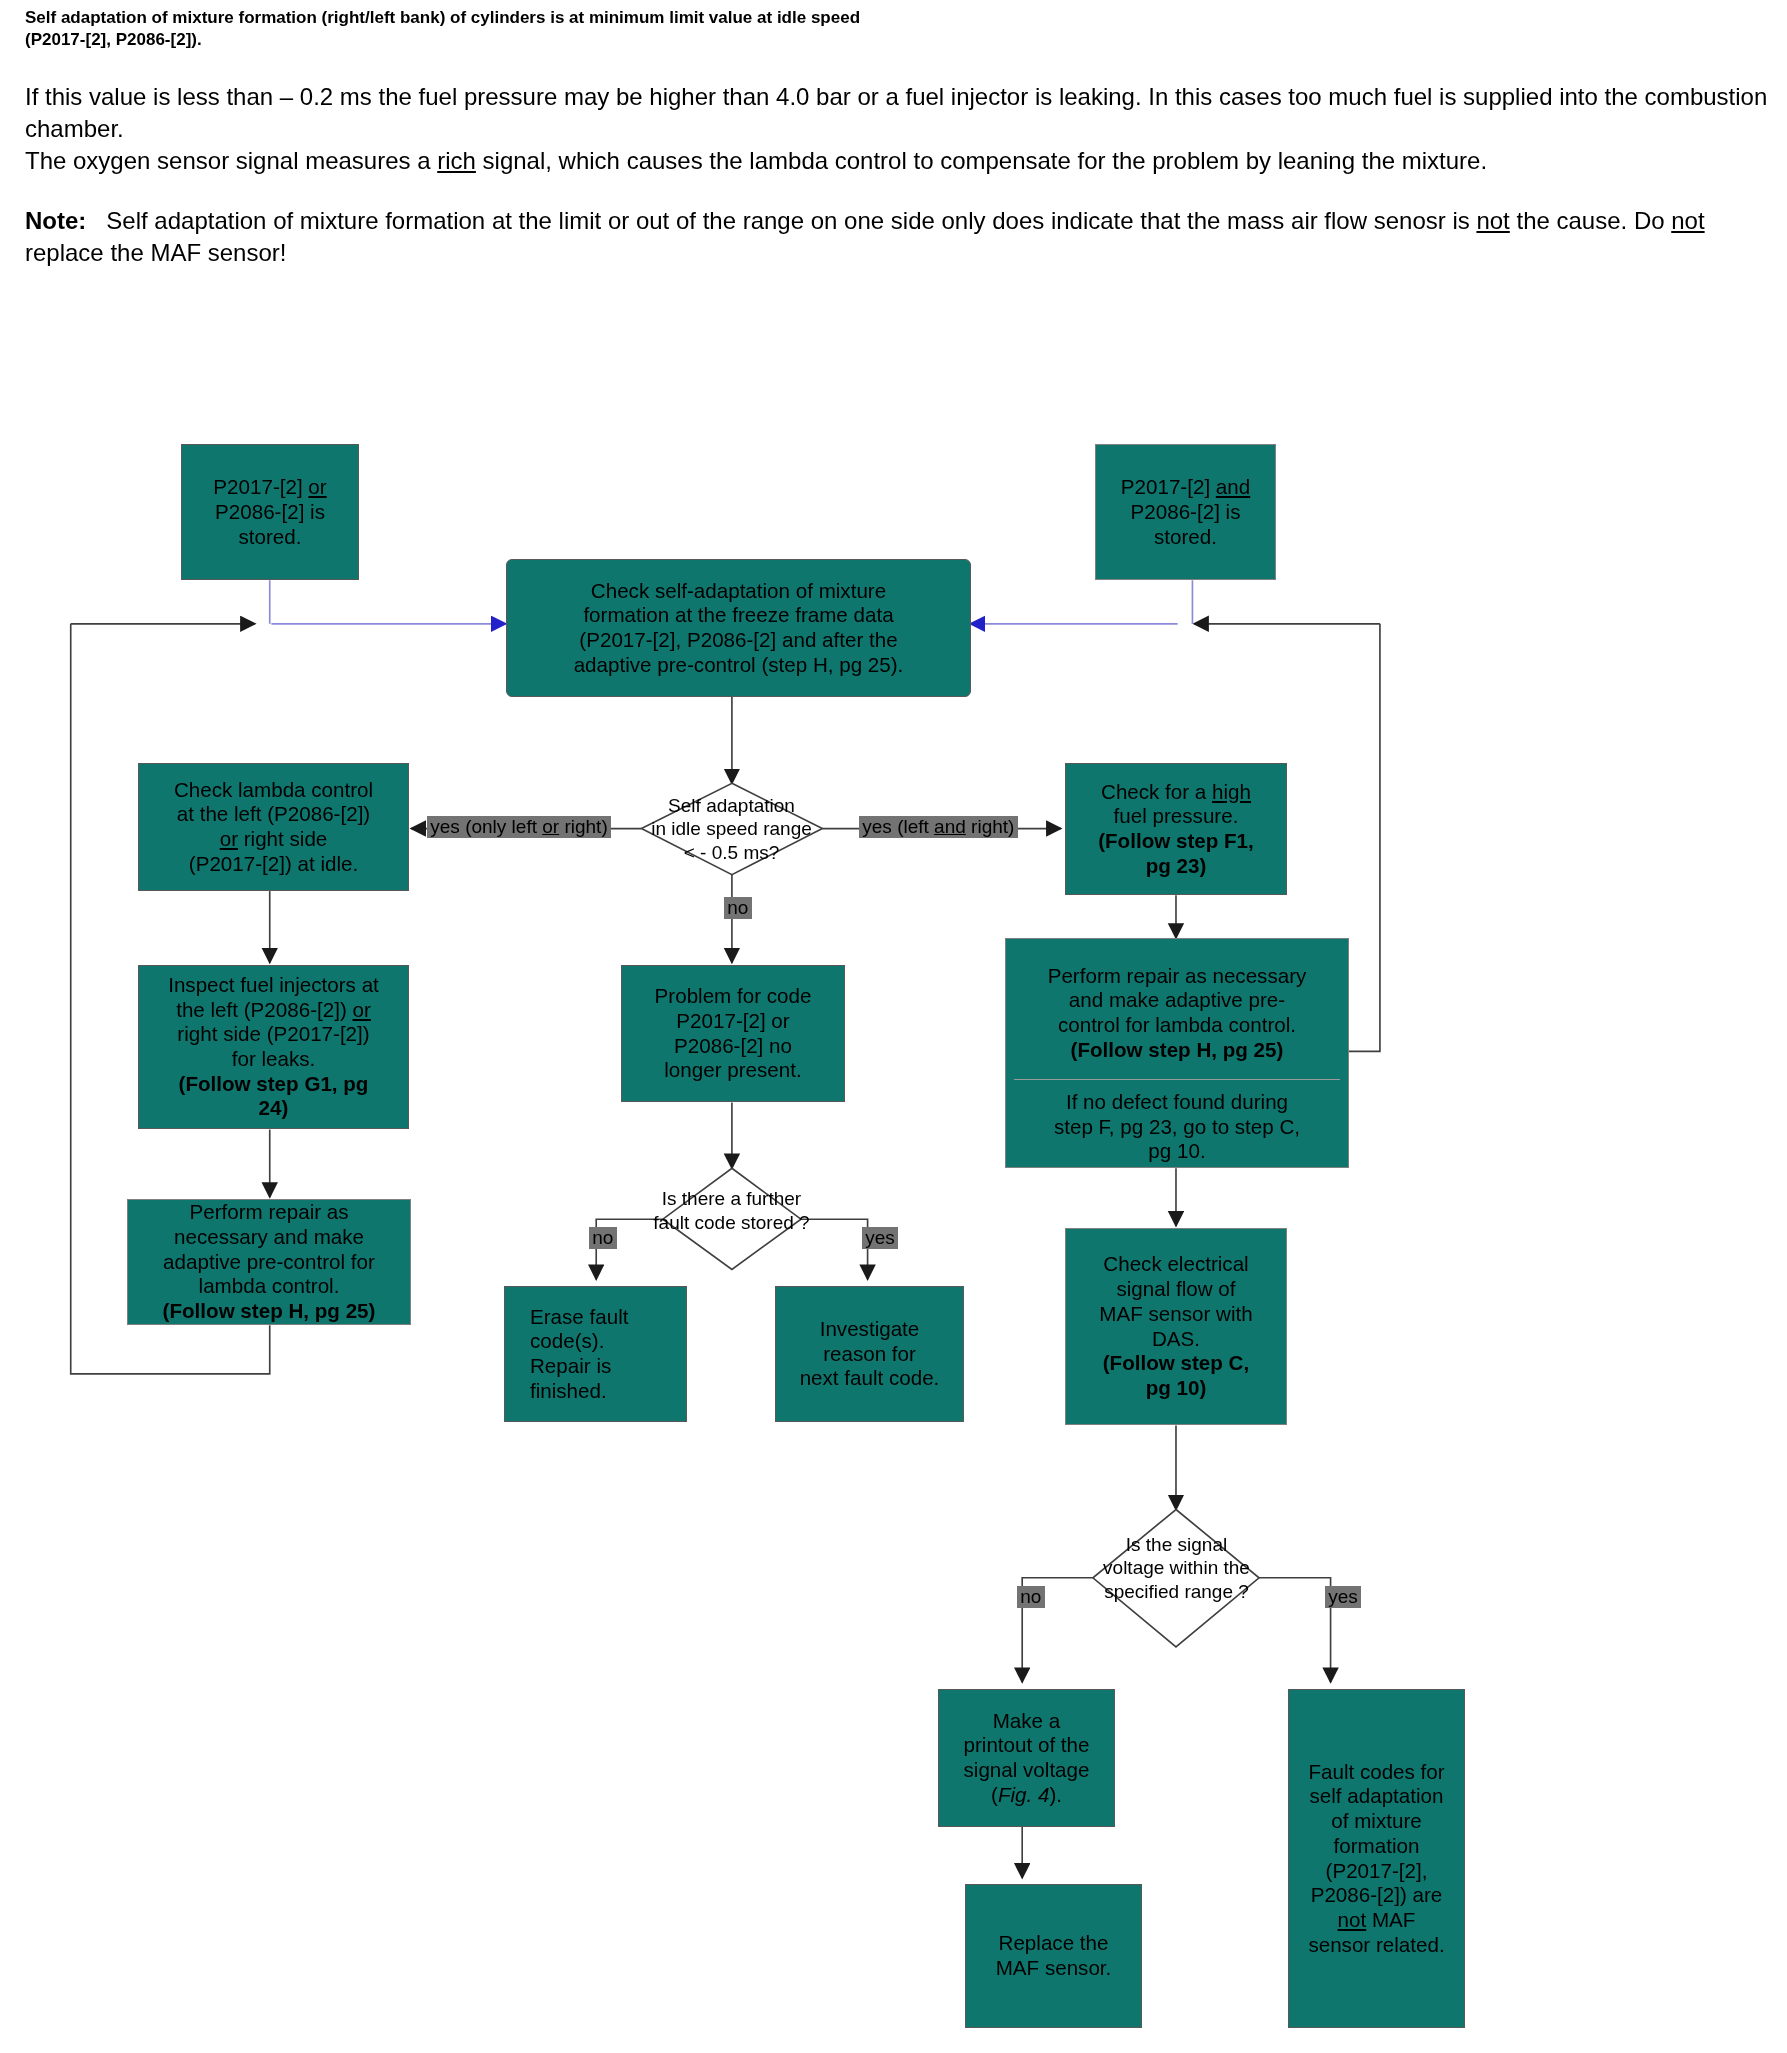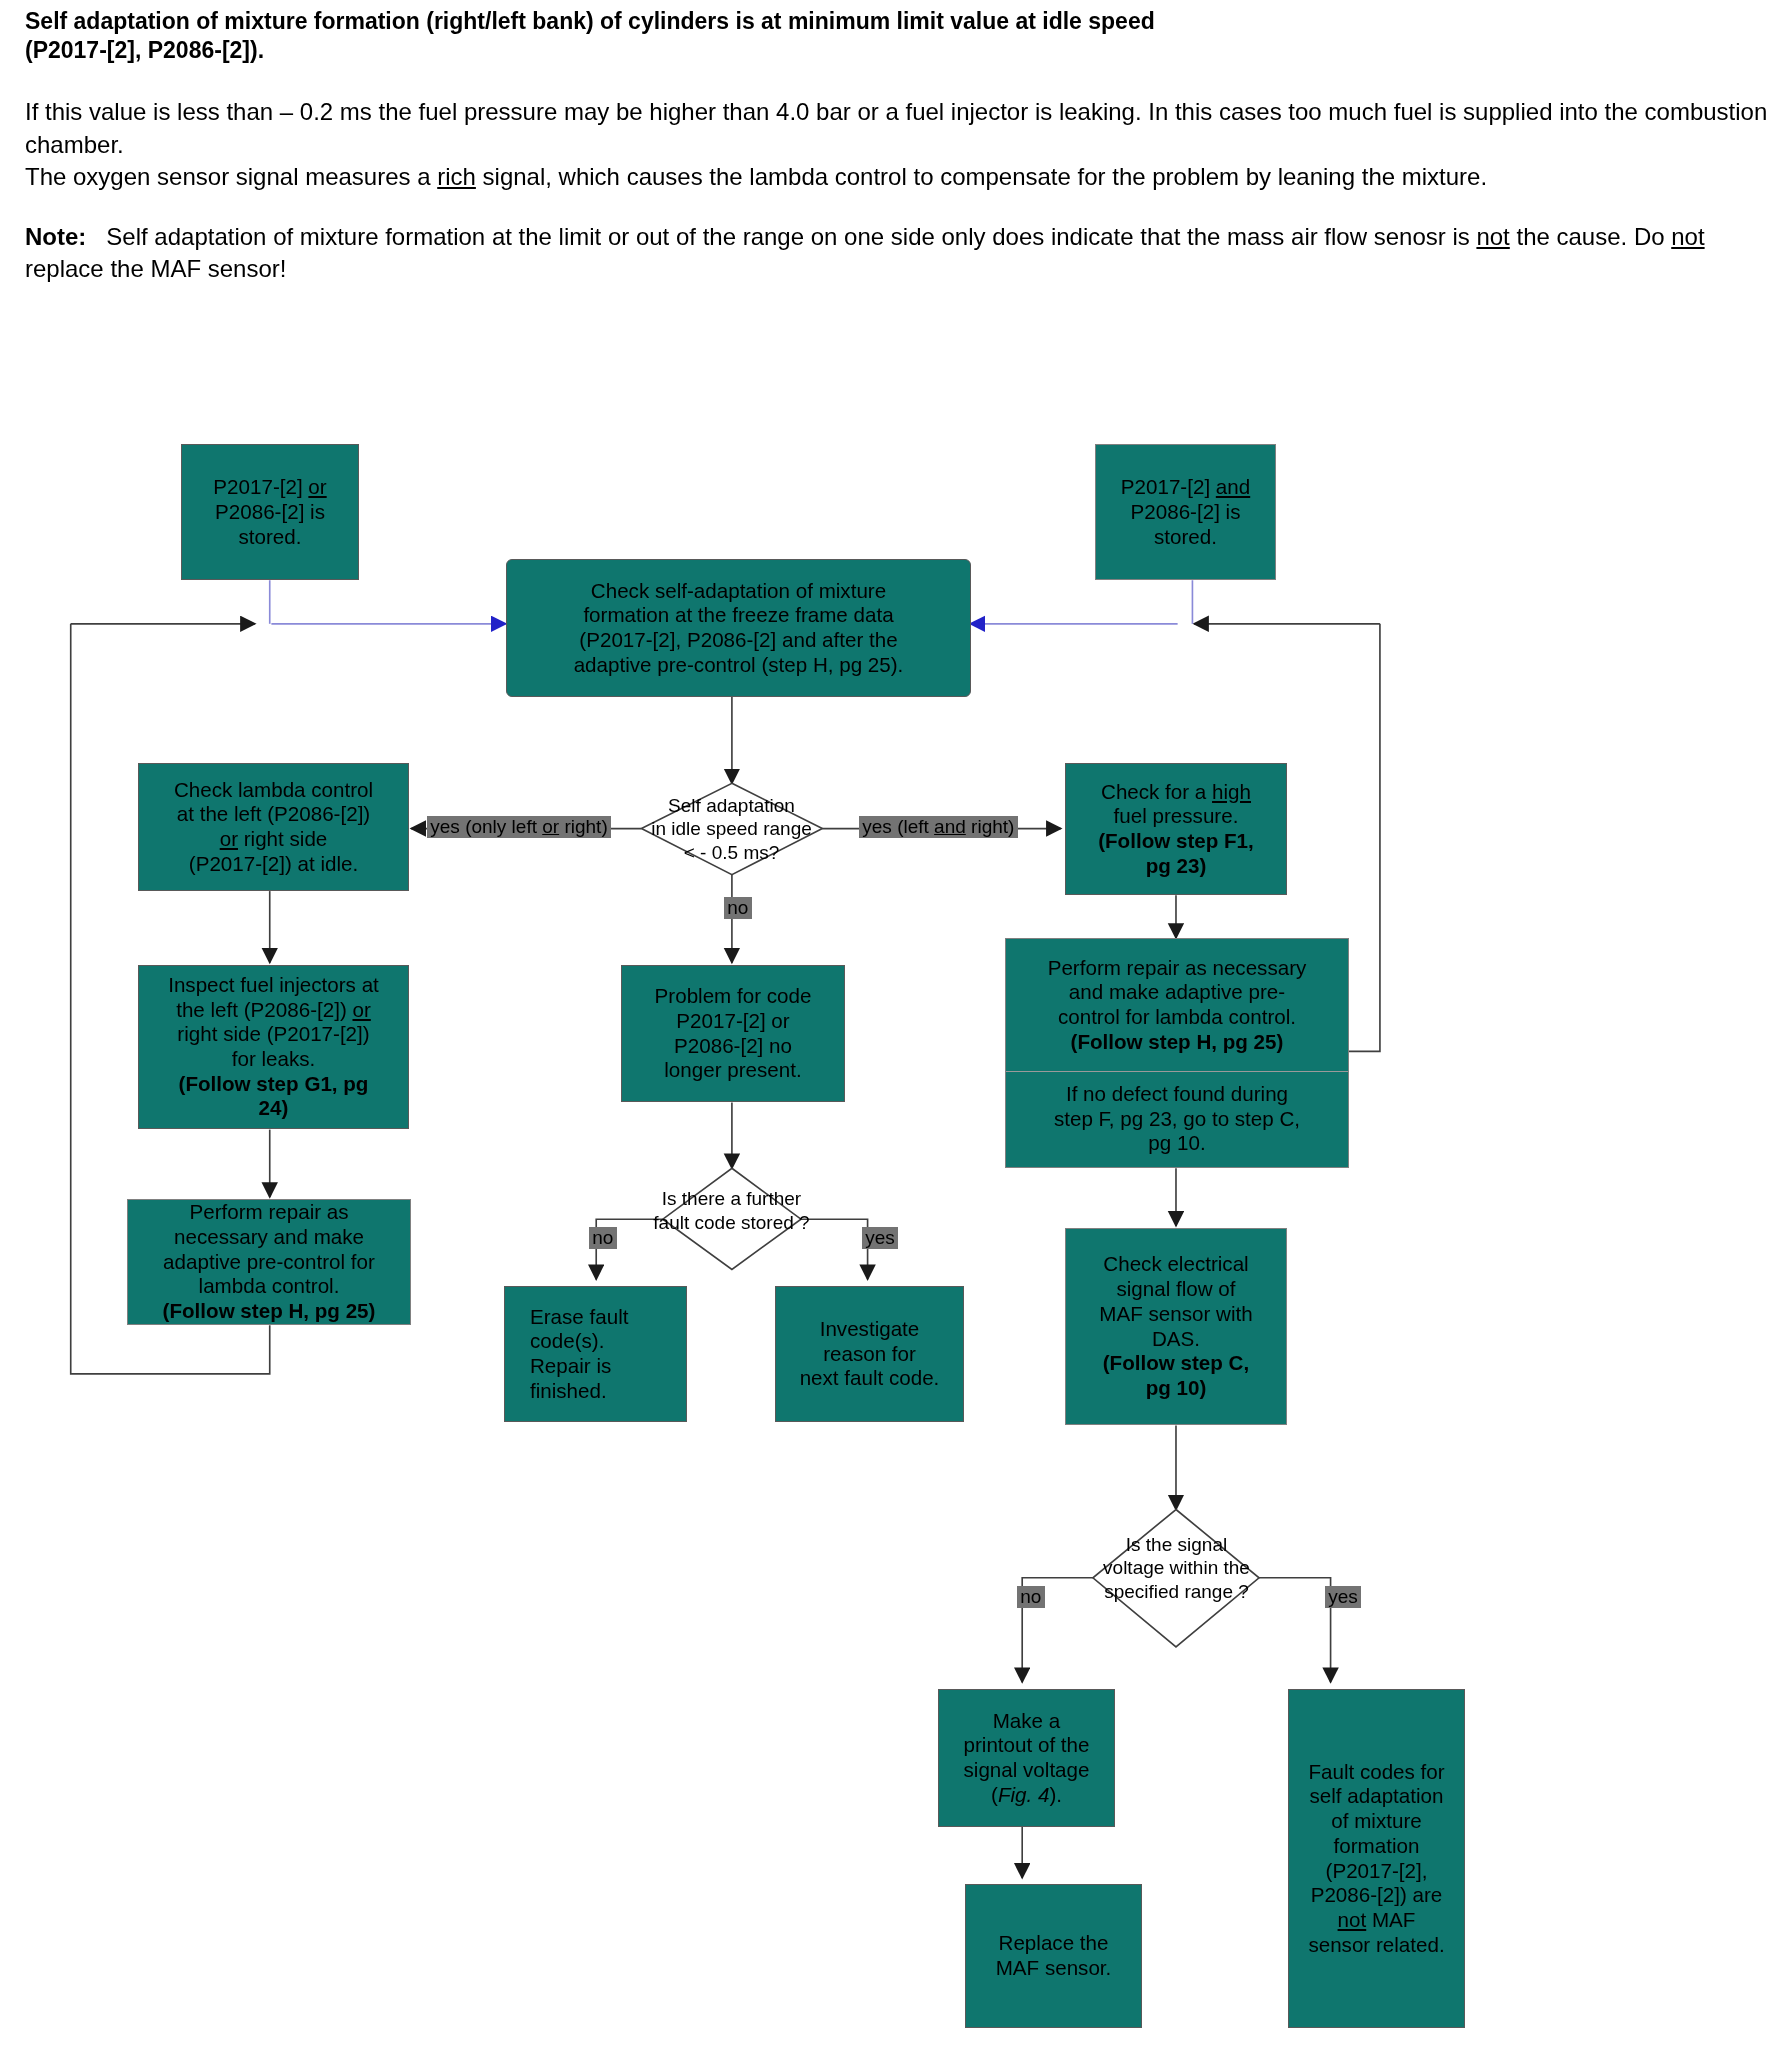--- a/index.html
+++ b/index.html
@@ -5,21 +5,21 @@
   html,body{margin:0;padding:0;background:#fff;}
   body{
     width:1787px;height:2054px;position:relative;
     font-family:"Liberation Sans",sans-serif;
     color:#000;
     -webkit-font-smoothing:antialiased;
   }
   
   #prose{position:absolute;left:25px;top:6.6px;width:1744px;}
   #prose .title{
-    font-size:23px;font-weight:bold;line-height:1.30;margin:0 0 0 0;
+    font-size:17px;font-weight:bold;line-height:1.30;margin:0 0 0 0;
   }
   #prose .para{
     font-size:24px;line-height:1.34;margin:0;
   }
   #prose .gap-lg{height:30px;}
   #prose .gap-md{height:28px;}
   .u{text-decoration:underline;}
   .b{font-weight:bold;}
 
   
@@ -32,21 +32,21 @@
     display:flex;align-items:center;justify-content:center;
     text-align:center;
     font-size:20.6px;line-height:1.20;
     padding:3.3px 5px;
     z-index:3;
   }
   .node.thin{border:1.6px solid #808080;}
   .node .inner{width:100%;}
   .nodebold{font-weight:bold;}
 
-  .node.split{display:block;padding:0;}
+  .node.split{display:block;padding:8px;}
   .node.split > .seg{
     box-sizing:border-box;width:100%;
     display:flex;align-items:center;justify-content:center;text-align:center;
     padding:4.1px 5px;
   }
   .node.split > .seg.top{border-bottom:1.6px solid #9a9a9a;}
 
   .edgelabel{
     position:absolute;background:#737373;
     font-size:19px;line-height:1.18;

